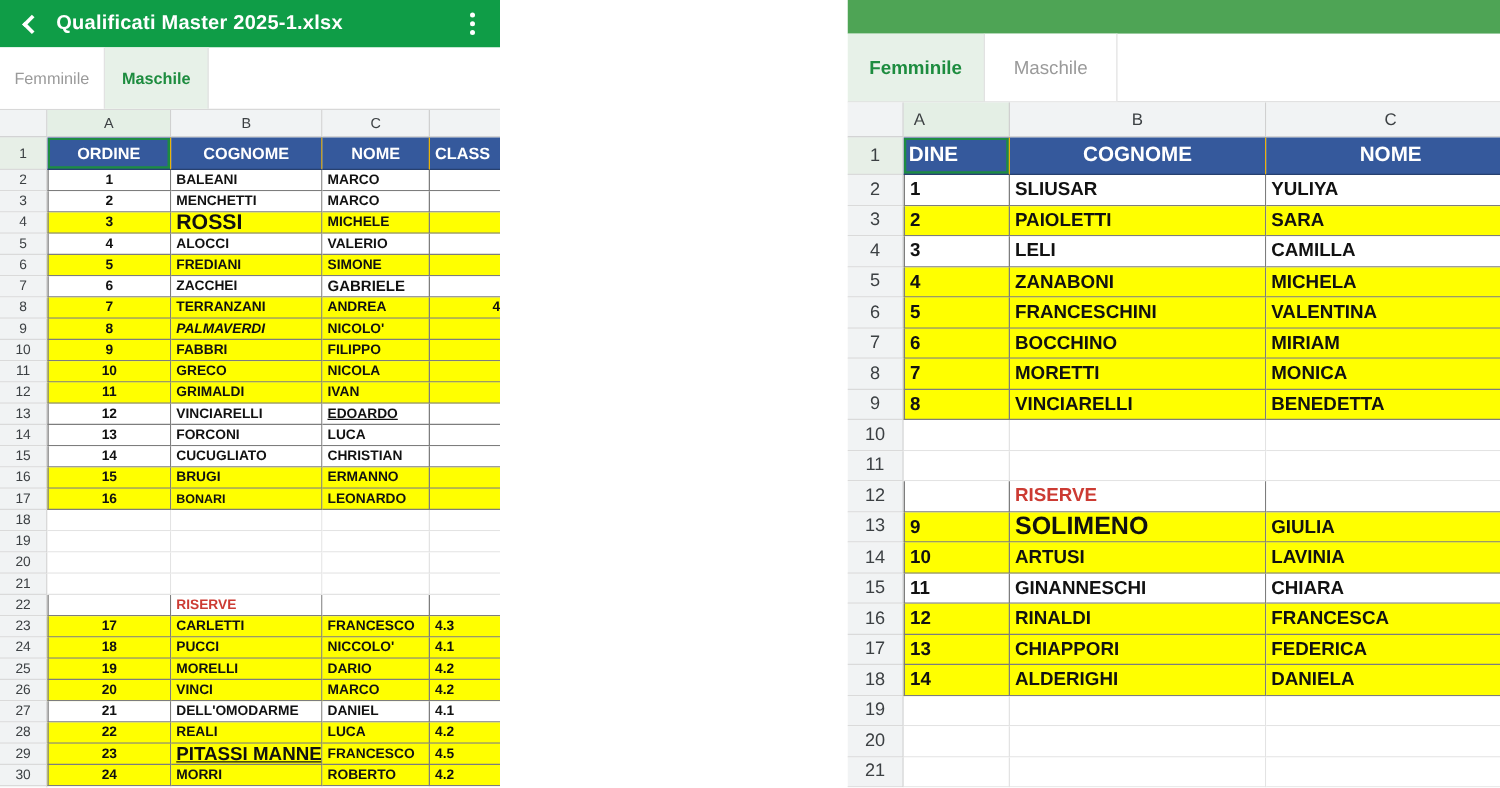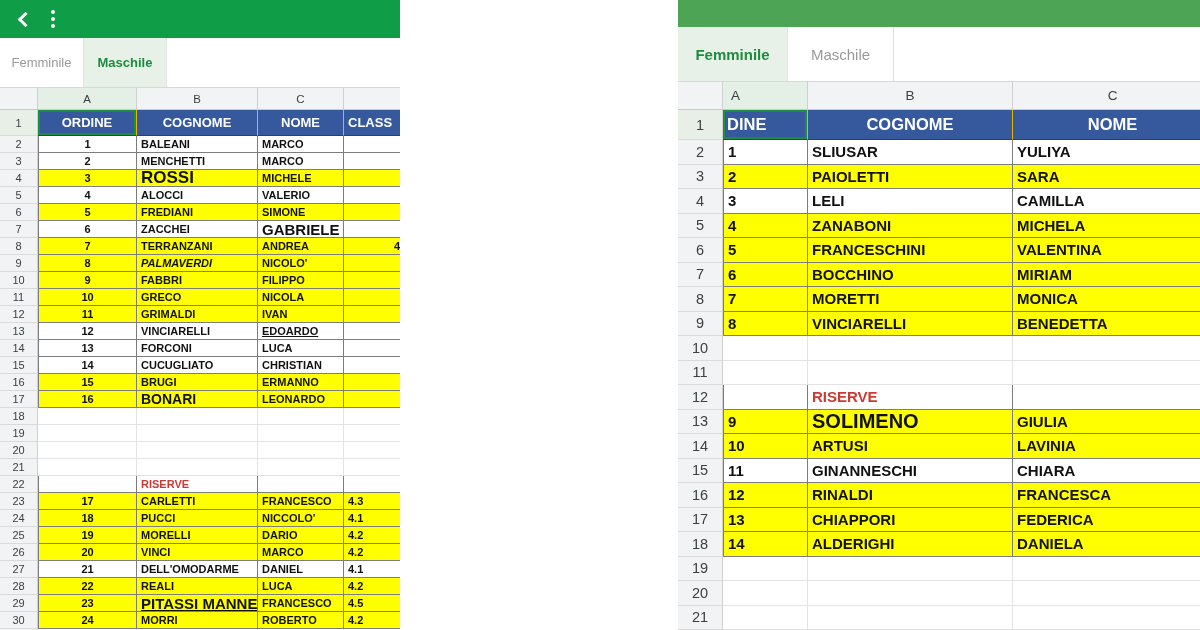--- a/index.html
+++ b/index.html
@@ -64,20 +64,21 @@
 </style>
 </head>
 <body>
 
 <div class="canvas">
 
   <div class="panel panel-left">
 
     <div class="appbar appbar-left">
       <span class="back-chevron"></span>
+      <span class="appbar-title">Qualificati Master 2025-1.xlsx</span>
       <span class="kebab">
           <i></i>
           <i></i>
           <i></i>
         </span>
     </div>
 
     <div class="tabstrip tabstrip-left">
       <div class="tab tab-l-fem tab-inactive">Femminile</div>
       <div class="tab tab-l-mas tab-active">Maschile</div>
@@ -130,21 +131,21 @@
           <div class="rh" style="width: 38px; font-size: 11px;">6</div>
           <div class="cell cell-dark fill-y first-dark align-c" style="width: 99px; font-size: 11px;">5</div>
           <div class="cell cell-dark fill-y pad-l" style="width: 121px; font-size: 11px;">FREDIANI</div>
           <div class="cell cell-dark fill-y pad-l" style="width: 86px; font-size: 11px;">SIMONE</div>
           <div class="cell cell-dark fill-y pad-l" style="width: 62px; font-size: 11px;"></div>
         </div>
         <div class="sheet-row" style="height: 17px;">
           <div class="rh" style="width: 38px; font-size: 11px;">7</div>
           <div class="cell cell-dark fill-w first-dark align-c" style="width: 99px; font-size: 11px;">6</div>
           <div class="cell cell-dark fill-w pad-l" style="width: 121px; font-size: 11px;">ZACCHEI</div>
-          <div class="cell cell-dark fill-w pad-l" style="width: 86px; font-size: 15px;">GABRIELE</div>
+          <div class="cell cell-dark fill-w pad-l" style="width: 86px; font-size: 12px;">GABRIELE</div>
           <div class="cell cell-dark fill-w pad-l" style="width: 62px; font-size: 11px;"></div>
         </div>
         <div class="sheet-row" style="height: 17px;">
           <div class="rh" style="width: 38px; font-size: 11px;">8</div>
           <div class="cell cell-dark fill-y first-dark align-c" style="width: 99px; font-size: 11px;">7</div>
           <div class="cell cell-dark fill-y pad-l" style="width: 121px; font-size: 11px;">TERRANZANI</div>
           <div class="cell cell-dark fill-y pad-l" style="width: 86px; font-size: 11px;">ANDREA</div>
           <div class="cell cell-dark fill-y pad-l edge-val" style="width: 62px; font-size: 11px;">4</div>
         </div>
         <div class="sheet-row" style="height: 17px;">
@@ -199,21 +200,21 @@
         <div class="sheet-row" style="height: 17px;">
           <div class="rh" style="width: 38px; font-size: 11px;">16</div>
           <div class="cell cell-dark fill-y first-dark align-c" style="width: 99px; font-size: 11px;">15</div>
           <div class="cell cell-dark fill-y pad-l" style="width: 121px; font-size: 11px;">BRUGI</div>
           <div class="cell cell-dark fill-y pad-l" style="width: 86px; font-size: 11px;">ERMANNO</div>
           <div class="cell cell-dark fill-y pad-l" style="width: 62px; font-size: 11px;"></div>
         </div>
         <div class="sheet-row" style="height: 17px;">
           <div class="rh" style="width: 38px; font-size: 11px;">17</div>
           <div class="cell cell-dark fill-y first-dark align-c" style="width: 99px; font-size: 11px;">16</div>
-          <div class="cell cell-dark fill-y pad-l" style="width: 121px; font-size: 14px;">BONARI</div>
+          <div class="cell cell-dark fill-y pad-l" style="width: 121px; font-size: 10px;">BONARI</div>
           <div class="cell cell-dark fill-y pad-l" style="width: 86px; font-size: 11px;">LEONARDO</div>
           <div class="cell cell-dark fill-y pad-l" style="width: 62px; font-size: 11px;"></div>
         </div>
         <div class="sheet-row" style="height: 17px;">
           <div class="rh" style="width: 38px; font-size: 11px;">18</div>
           <div class="cell cell-light fill-w align-c" style="width: 99px; font-size: 11px;"></div>
           <div class="cell cell-light fill-w pad-l" style="width: 121px; font-size: 11px;"></div>
           <div class="cell cell-light fill-w pad-l" style="width: 86px; font-size: 11px;"></div>
           <div class="cell cell-light fill-w pad-l" style="width: 62px; font-size: 11px;"></div>
         </div>

